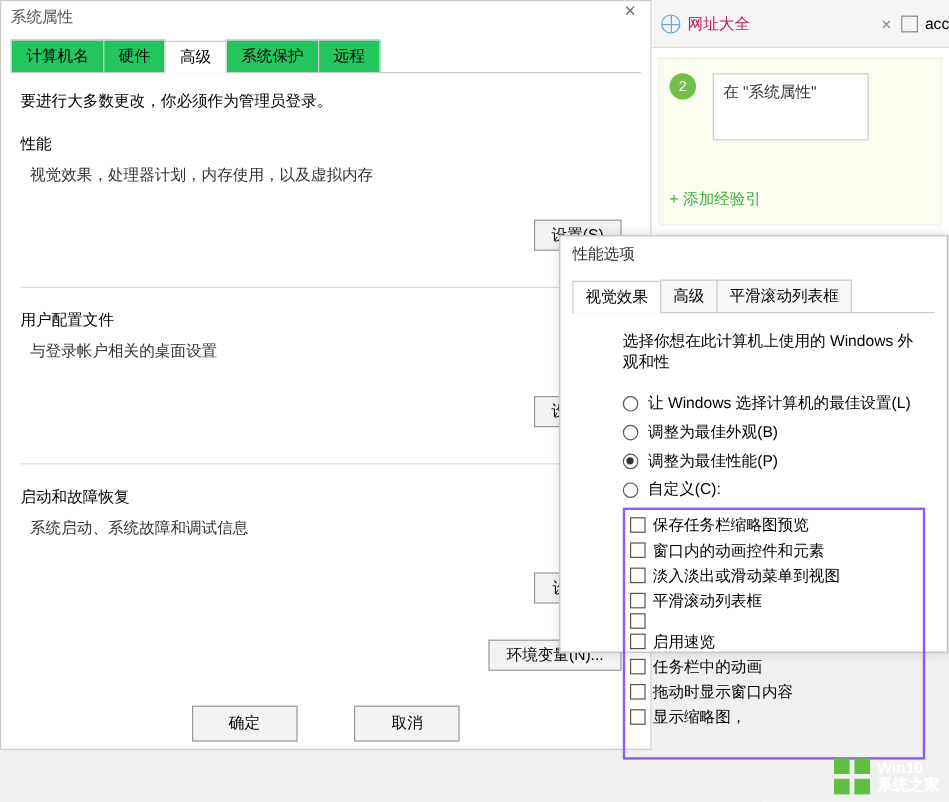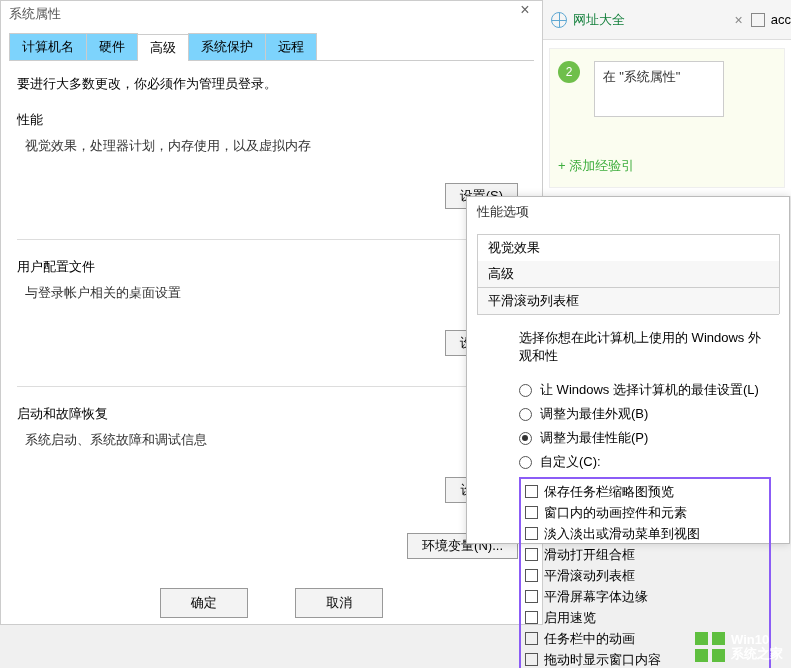--- a/index.html
+++ b/index.html
@@ -39,21 +39,21 @@
     border-bottom: 1px solid #ccc;
     margin: 0 8px;
     position: relative;
     top: 6px;
   }
   .tab {
     padding: 4px 12px;
     border: 1px solid #ccc;
     border-bottom: none;
     margin-right: -1px;
-    background: #7dd3fc;
+    background: #22c55e;
     cursor: pointer;
   }
   .tab.active {
     background: #fff;
     position: relative;
     top: 1px;
   }
   .tab-content {
     padding: 20px 16px 0 16px;
   }
@@ -98,21 +98,21 @@
     border: 1.5px solid #5fa8d3;
     border-radius: 50%;
     margin-right: 6px;
     position: relative;
   }
   .globe-icon::before, .globe-icon::after {
     content: ""; position: absolute; background: #5fa8d3;
   }
   .globe-icon::before { top: 50%; left: 0; right: 0; height: 1px; }
   .globe-icon::after { left: 50%; top: 0; bottom: 0; width: 1px; }
-  .tab-label-browser { flex: 1; color: #15803d; }
+  .tab-label-browser { flex: 1; color: #be185d; }
   .tab-close-x { color: #888; margin-right: 8px; cursor: pointer; font-size: 14px;}
   .newtab-icon {
     width: 14px; height: 14px;
     border: 1px solid #888;
     margin-right: 6px;
   }
   .browser-sub {
     position: absolute;
     top: 40px; left: 543px; right: 0;
     background: #fff;
@@ -154,21 +154,20 @@
     width: 324px; height: 348px;
     background: #fff;
     border: 1px solid #bbb;
     box-shadow: 0 0 8px rgba(0,0,0,0.15);
   }
   .dialog2-title { padding: 6px 10px; color: #333;}
   .tabs2 {
     display: flex;
     margin: 6px 10px 0 10px;
     border-bottom: 1px solid #ccc;
-    flex-direction: column;
   }
   .tab2 {
     padding: 4px 10px;
     border: 1px solid #ccc; border-bottom: none;
     margin-right: -1px;
     background: #f7f7f7;
     cursor: pointer;
   }
   .tab2.active { background: #fff; position: relative; top: 1px;}
   .d2-content { padding: 14px 18px 0 18px; margin-left: 34px; }
@@ -329,29 +328,24 @@
       <div class="check-row">
           <span class="checkbox"></span>
           <span>窗口内的动画控件和元素</span>
         </div>
       <div class="check-row">
           <span class="checkbox"></span>
           <span>淡入淡出或滑动菜单到视图</span>
         </div>
       <div class="check-row">
           <span class="checkbox"></span>
-          <span>滑动打开组合框</span>
-        </div>
-      <div class="check-row">
-          <span class="checkbox"></span>
           <span>平滑滚动列表框</span>
         </div>
       <div class="check-row">
           <span class="checkbox"></span>
-          <span>平滑屏幕字体边缘</span>
         </div>
       <div class="check-row">
           <span class="checkbox"></span>
           <span>启用速览</span>
         </div>
       <div class="check-row">
           <span class="checkbox"></span>
           <span>任务栏中的动画</span>
         </div>
       <div class="check-row">

